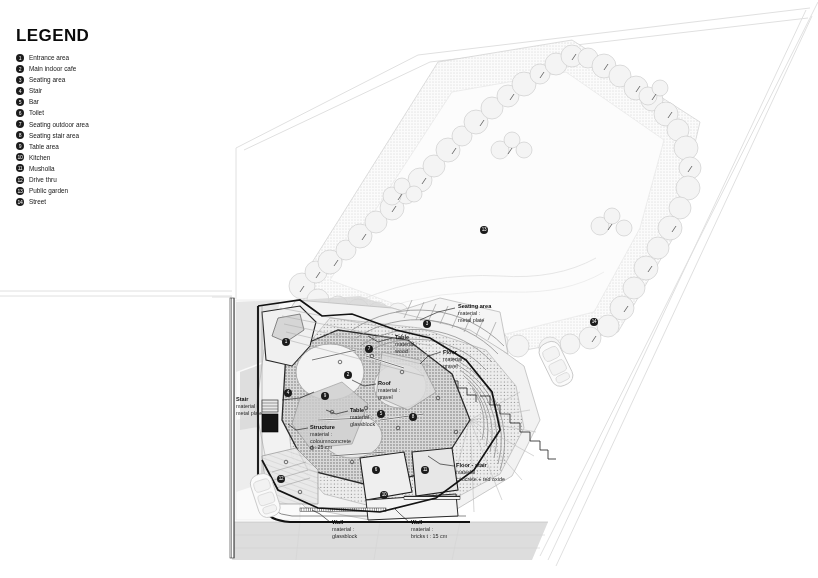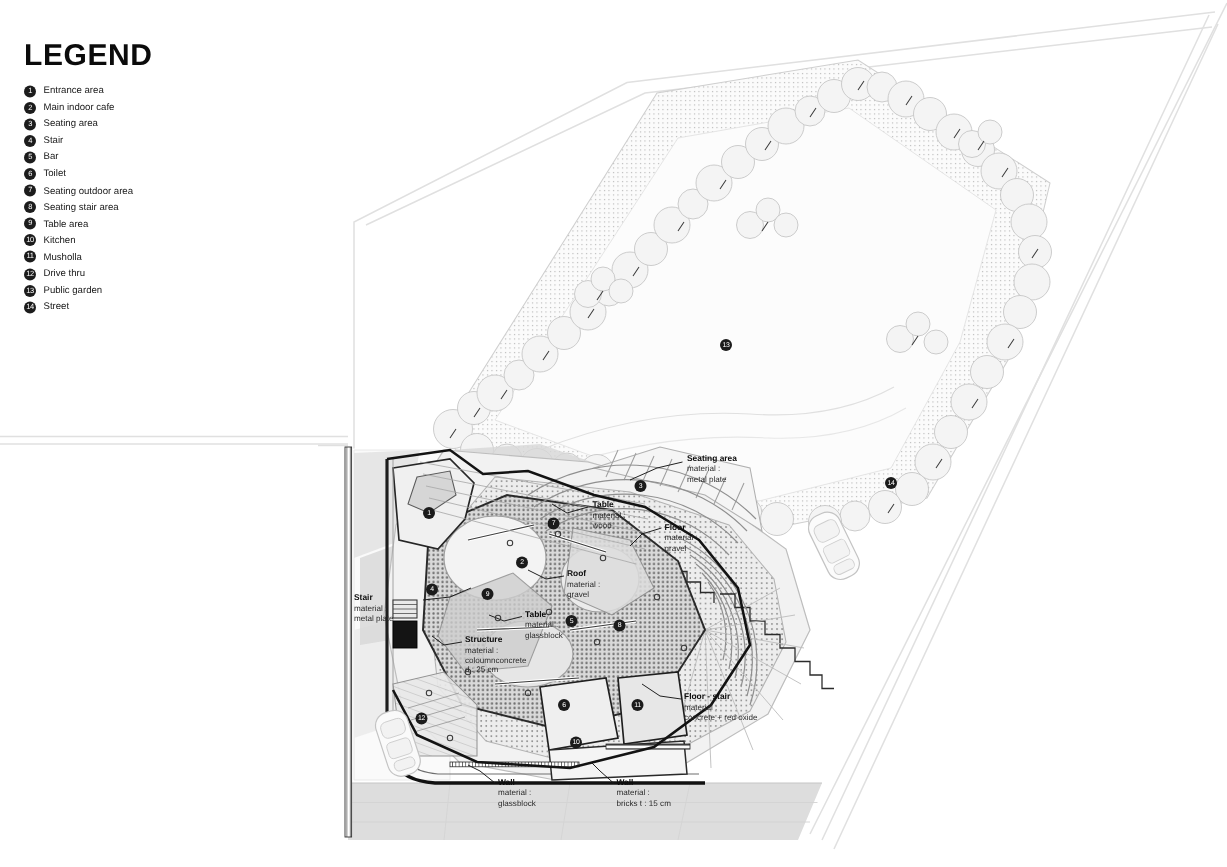--- a/index.html
+++ b/index.html
@@ -7,21 +7,21 @@
     width:818px;height:578px;position:relative;overflow:hidden;
     font-family:"Liberation Sans", sans-serif;
     color:#111;
   }
   #stage{position:absolute;left:0;top:0;width:818px;height:578px;}
   svg.layer{position:absolute;left:0;top:0;width:818px;height:578px;overflow:visible;}
 
   
   #legend{position:absolute;left:16px;top:26px;width:150px;}
   #legend .legend-title{
-    font-size:20px;font-weight:bold;letter-spacing:.4px;
+    font-size:17px;font-weight:bold;letter-spacing:.4px;
     margin:0 0 6px 0;color:#0b0b0b;
   }
   #legend ul{list-style:none;margin:0;padding:0;}
   #legend li{
     display:flex;align-items:center;gap:5px;
     height:11.1px;line-height:11.1px;
   }
   .lg-num{
     flex:0 0 auto;
     width:8px;height:8px;border-radius:50%;

